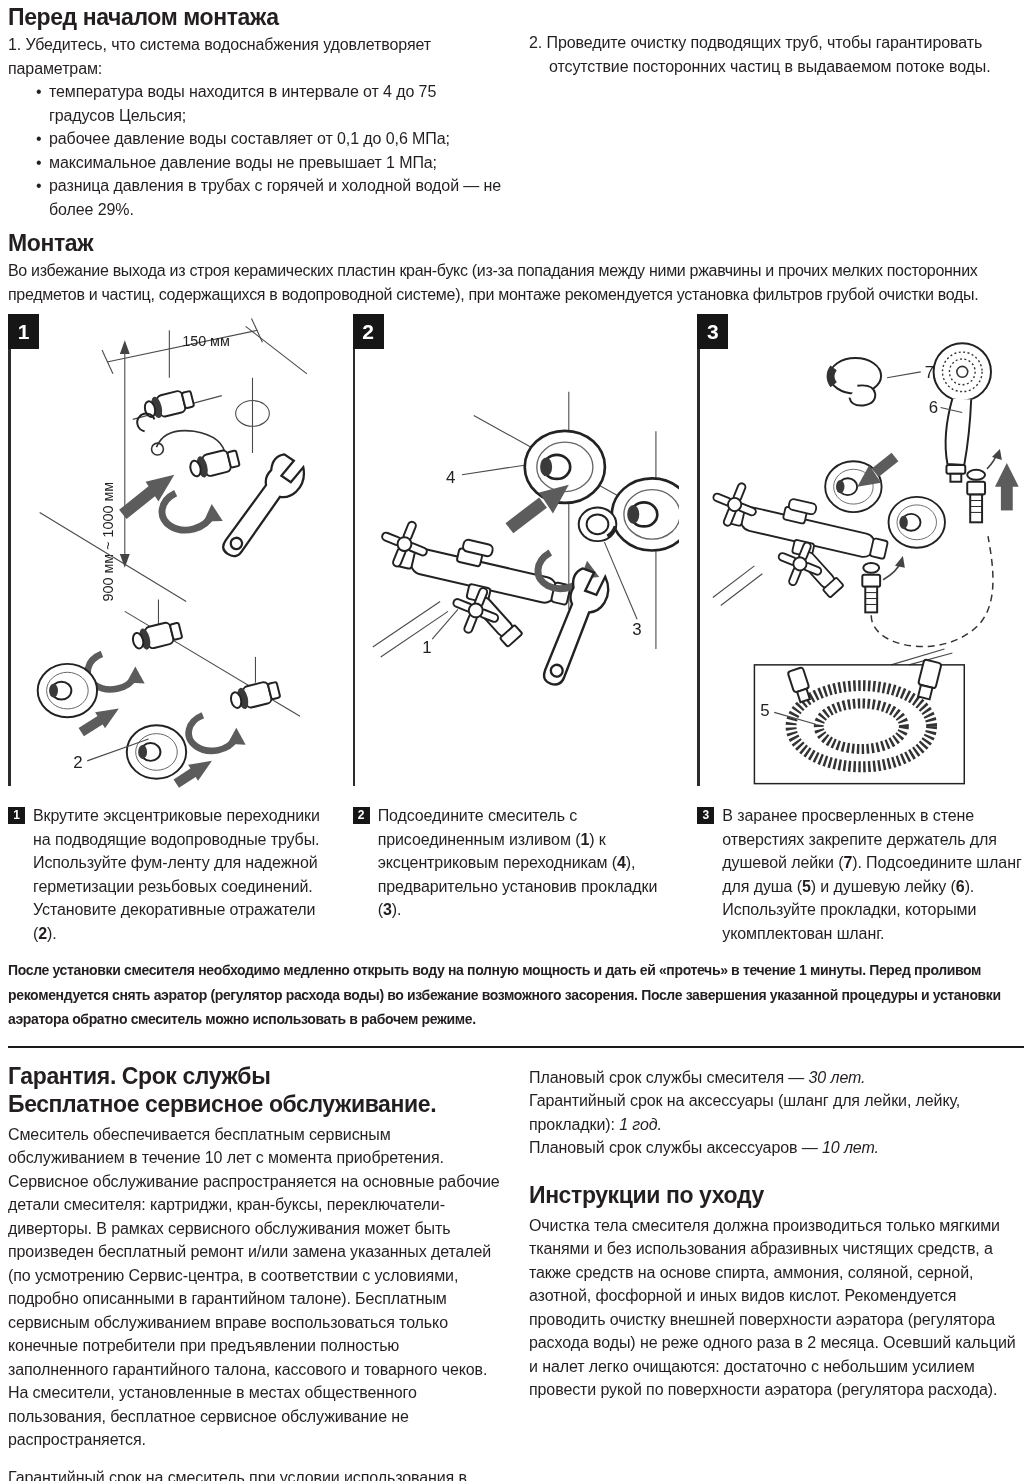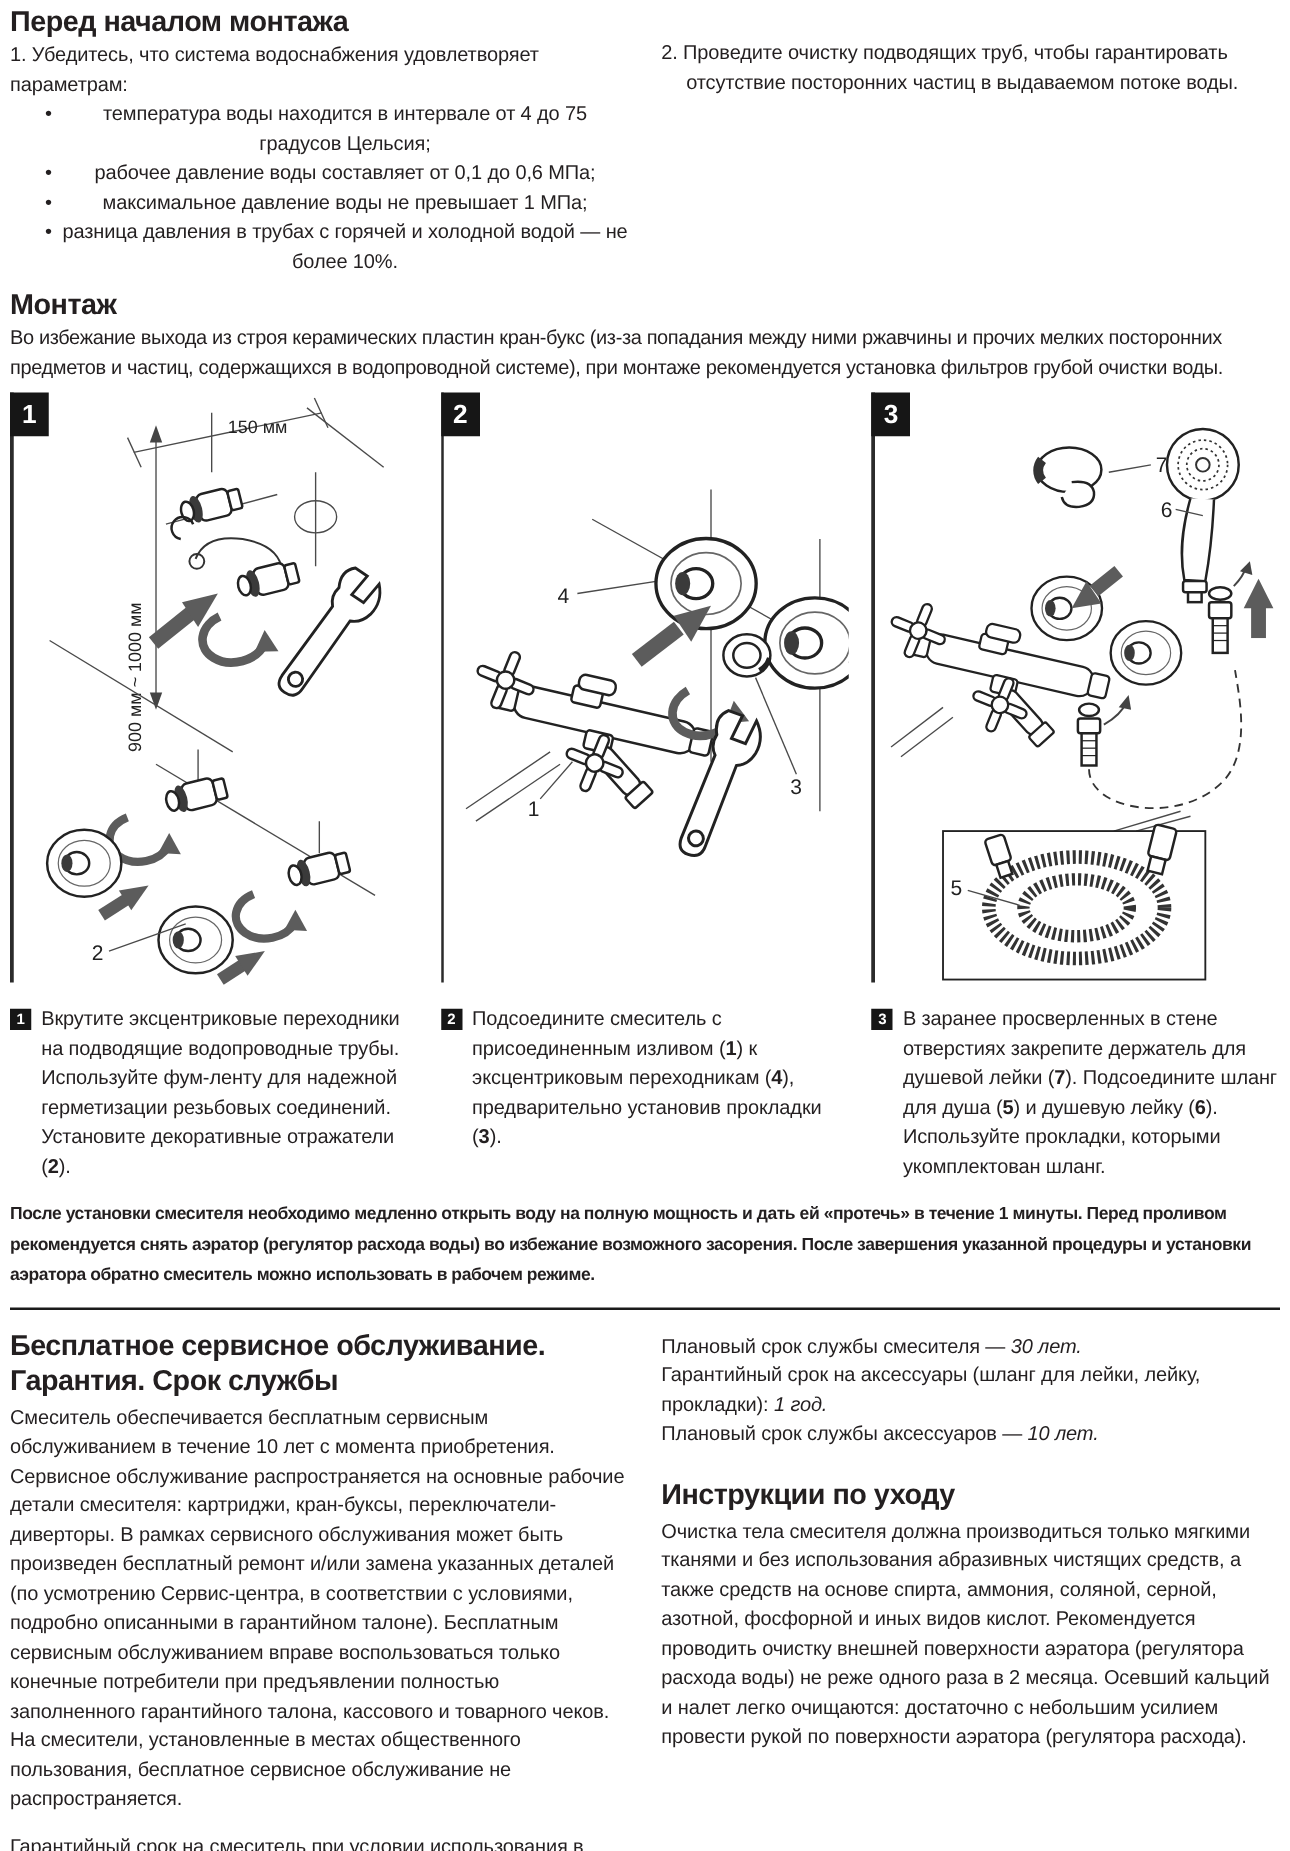--- a/index.html
+++ b/index.html
@@ -4,21 +4,21 @@
 <style>
   html,body{margin:0;padding:0;background:#fff;}
   body{width:1032px;height:1481px;color:#231f20;font-family:"Liberation Sans",sans-serif;overflow:hidden;position:relative;}
   .page{padding:4px 8px 0 8px;box-sizing:border-box;}
   .h1{font-size:23px;font-weight:700;letter-spacing:-0.4px;line-height:26px;margin:0 0 3px 0;}
   .body-t{font-size:16px;line-height:23.5px;letter-spacing:-0.1px;}
   .cond{letter-spacing:-0.3px;}
   .cols2{display:grid;grid-template-columns:1fr 1fr;column-gap:26px;}
   .hang{padding-left:20px;text-indent:-20px;}
   ul.bullets{margin:0;padding:0 0 0 28px;list-style:none;}
-  ul.bullets li{position:relative;padding-left:13px;text-align:center;}
+  ul.bullets li{position:relative;padding-left:13px;}
   ul.bullets li::before{content:"•";position:absolute;left:0;top:0;}
   
   .panels{display:grid;grid-template-columns:repeat(3,1fr);column-gap:18px;height:478px;margin-top:8px;}
   .panel{position:relative;}
   .panel-edge{position:absolute;left:0;top:0;height:472px;width:2.5px;background:#2b2b2b;}
   .panel-badge{position:absolute;left:0;top:0;width:31px;height:35px;background:#161616;color:#fff;
     font-size:21px;font-weight:700;display:flex;align-items:center;justify-content:center;z-index:2;}
   svg.illus{position:absolute;inset:0;width:100%;height:100%;}
   .part{fill:#fff;stroke:#222;stroke-width:2;}
   .c{stroke:#4a4a4a;stroke-width:1.1;fill:none;}
@@ -86,21 +86,21 @@
 <div class="page">
 
   <div class="cols2">
     <div>
       <div class="h1">Перед началом монтажа</div>
       <div class="body-t">1. Убедитесь, что система водоснабжения удовлетворяет параметрам:</div>
       <ul class="bullets body-t">
         <li>температура воды находится в интервале от 4 до 75 градусов Цельсия;</li>
         <li>рабочее давление воды составляет от 0,1 до 0,6 МПа;</li>
         <li>максимальное давление воды не превышает 1 МПа;</li>
-        <li>разница давления в трубах с горячей и холодной водой — не более 10%.</li>
+        <li>разница давления в трубах с горячей и холодной водой — не более 29%.</li>
       </ul>
     </div>
     <div>
       <div style="height:27px"></div>
       <div class="body-t hang">2. Проведите очистку подводящих труб, чтобы гарантировать отсутствие посторонних частиц в выдаваемом потоке воды.</div>
     </div>
   </div>
 
   <div style="margin-top:9px">
     <div class="h1">Монтаж</div>
@@ -286,22 +286,22 @@
     </div>
   </div>
 
   <div class="flush">После установки смесителя необходимо медленно открыть воду на полную мощность и дать ей «протечь» в течение 1 минуты. Перед проливом рекомендуется снять аэратор (регулятор расхода воды) во избежание возможного засорения. После завершения указанной процедуры и установки аэратора обратно смеситель можно использовать в рабочем режиме.</div>
 
   <hr class="rule">
 
   <div class="cols2 svc">
     <div>
       <div class="svc-h">
+        <div>Гарантия. Срок службы</div>
         <div>Бесплатное сервисное обслуживание.</div>
-        <div>Гарантия. Срок службы</div>
       </div>
       <div class="body-t">Смеситель обеспечивается бесплатным сервисным обслуживанием в течение 10 лет с момента приобретения. Сервисное обслуживание распространяется на основные рабочие детали смесителя: картриджи, кран-буксы, переключатели-диверторы. В рамках сервисного обслуживания может быть произведен бесплатный ремонт и/или замена указанных деталей (по усмотрению Сервис-центра, в соответствии с условиями, подробно описанными в гарантийном талоне). Бесплатным сервисным обслуживанием вправе воспользоваться только конечные потребители при предъявлении полностью заполненного гарантийного талона, кассового и товарного чеков. На смесители, установленные в местах общественного пользования, бесплатное сервисное обслуживание не распространяется.</div>
       <div class="gap14"></div>
       <div class="body-t"><span>Гарантийный срок на смеситель при условии использования в бытовых условиях: </span></div>
     </div>
     <div>
       <div style="height:4px"></div>
       <div class="body-t"><span>Плановый срок службы смесителя — </span><span style="font-style: italic;">30 лет.</span></div>
       <div class="body-t"><span>Гарантийный срок на аксессуары (шланг для лейки, лейку, прокладки): </span><span style="font-style: italic;">1 год.</span></div>
       <div class="body-t"><span>Плановый срок службы аксессуаров — </span><span style="font-style: italic;">10 лет.</span></div>

